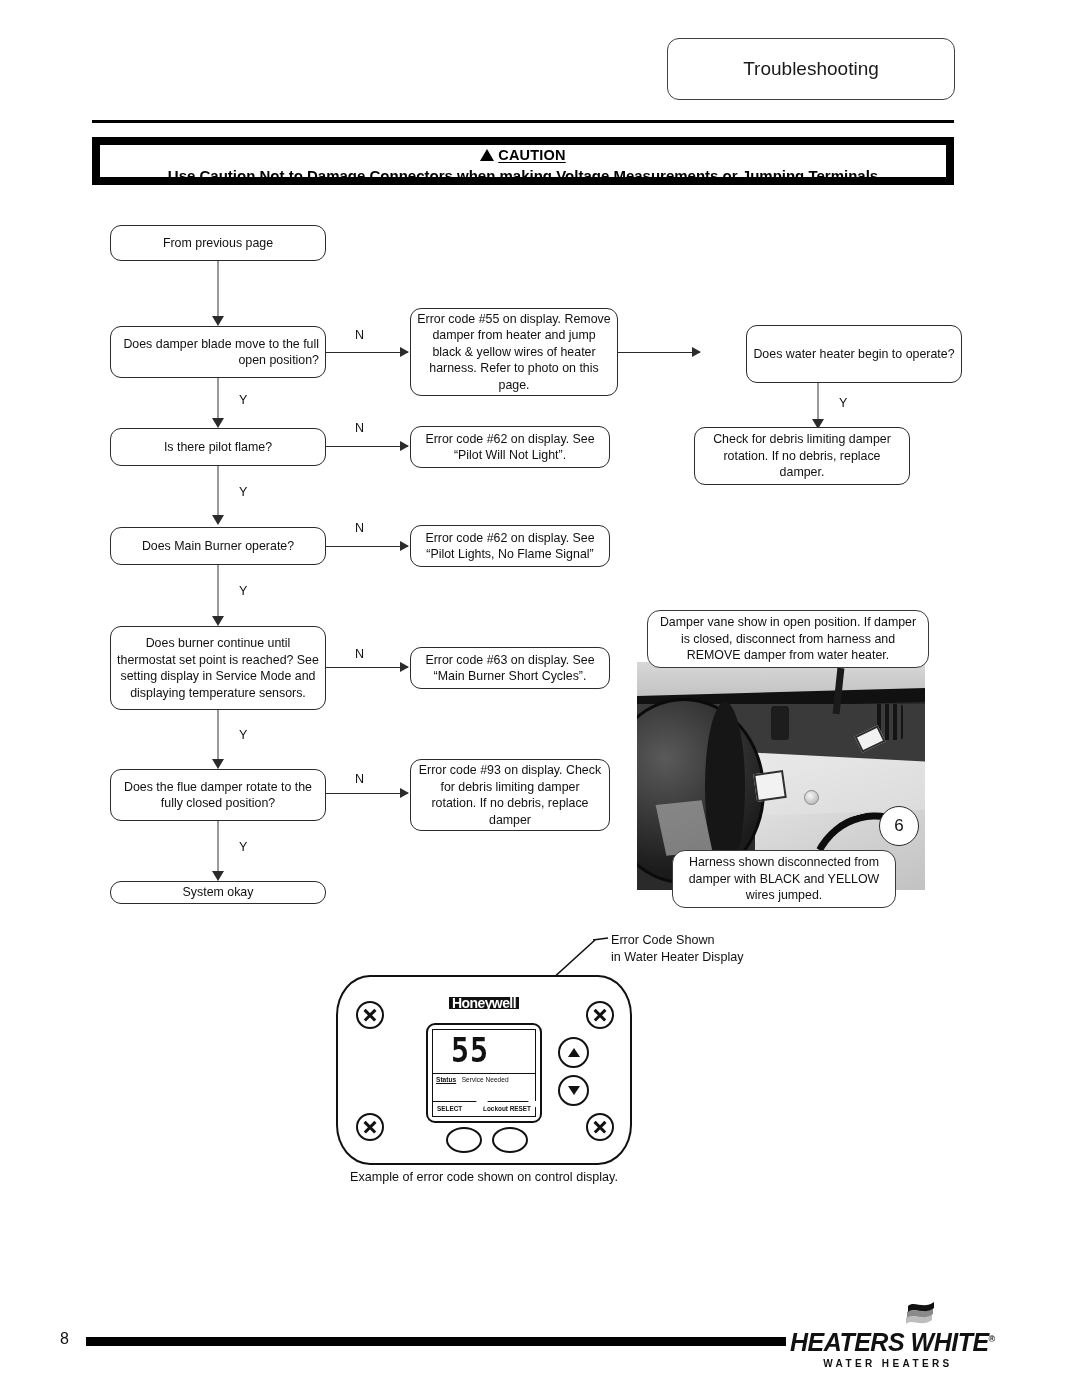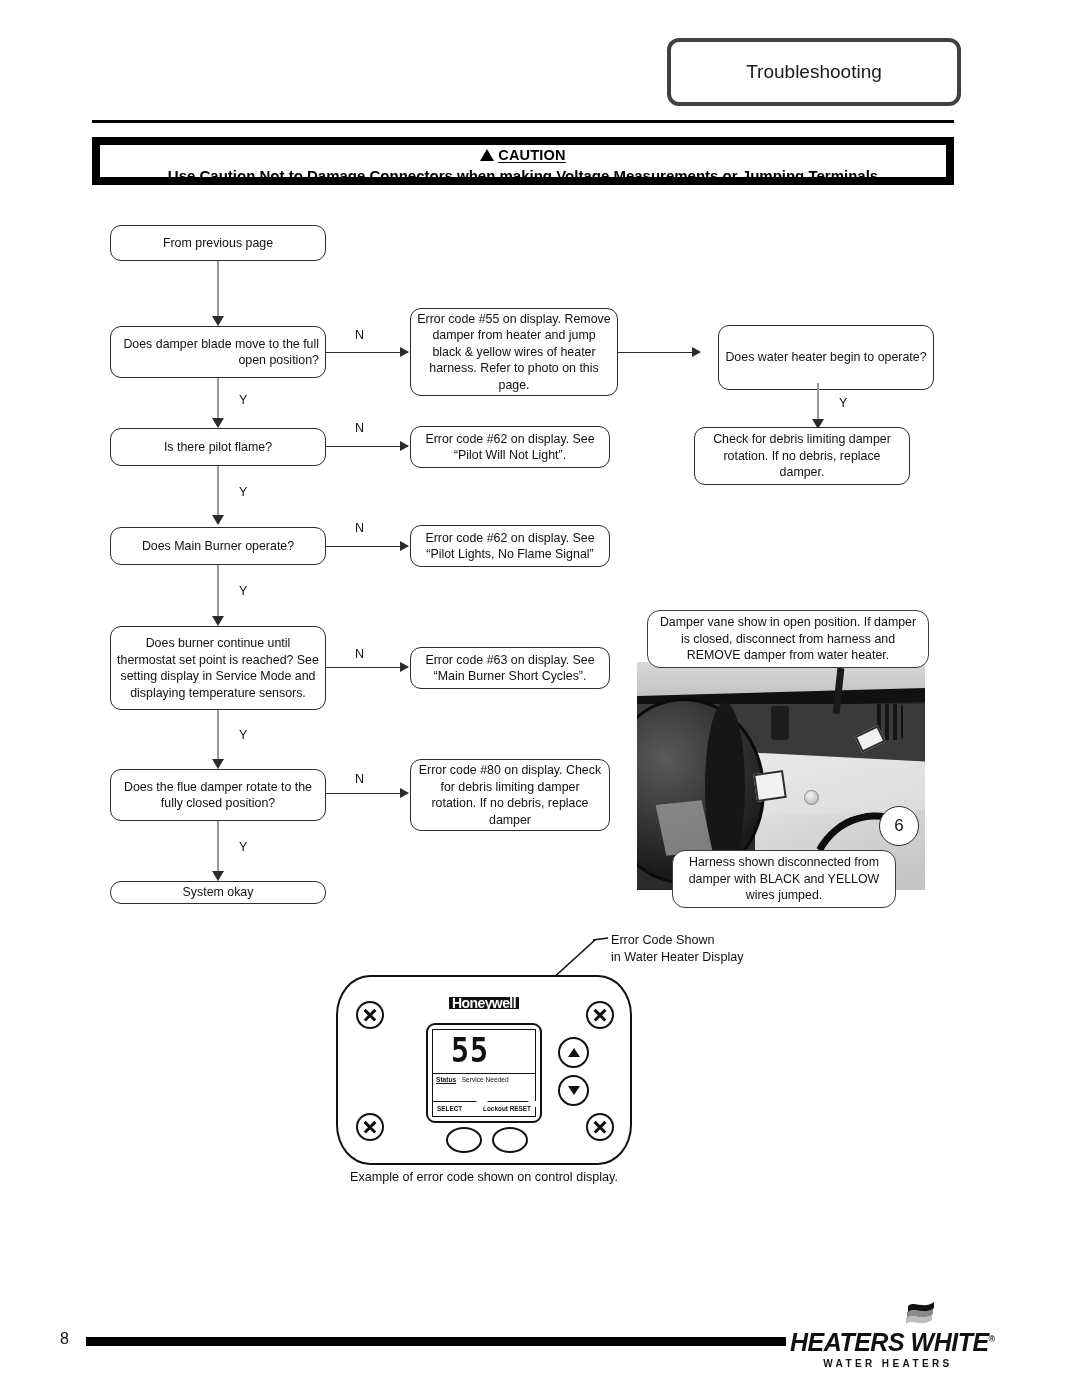--- a/index.html
+++ b/index.html
@@ -20,21 +20,21 @@
     background: #fff;
   }
 
   
   .hdr-tab {
     position: absolute;
     left: 667px;
     top: 38px;
     width: 286px;
     height: 60px;
-    border: 4px solid #404040;
+    border: 1px solid #404040;
     border-radius: 12px;
     background: #fff;
     display: flex;
     align-items: center;
     justify-content: center;
     font-size: 19px;
     color: #1a1a1a;
   }
   .hdr-rule {
     position: absolute;
@@ -489,24 +489,24 @@
 
   <div class="node" style="left:410px; top:525px; width:200px; height:42px;">
     <span>Error code #62 on display.  See “Pilot Lights, No Flame Signal”</span>
   </div>
 
   <div class="node" style="left:410px; top:647px; width:200px; height:42px;">
     <span>Error code #63 on display.  See “Main Burner Short Cycles”.</span>
   </div>
 
   <div class="node" style="left:410px; top:759px; width:200px; height:72px;">
-    <span>Error code #80 on display. Check for debris limiting damper rotation.  If no debris, replace damper</span>
-  </div>
-
-  <div class="node" style="left:718px; top:325px; width:216px; height:65px;">
+    <span>Error code #93 on display. Check for debris limiting damper rotation.  If no debris, replace damper</span>
+  </div>
+
+  <div class="node" style="left:746px; top:325px; width:216px; height:58px;">
     <span>Does water heater begin to operate?</span>
   </div>
 
   <div class="vline" style="left:817px; top:383px; height:40px;"></div>
   <div class="arrow-down" style="left:812px; top:419px;"></div>
   <div class="branch-label" style="left:839px; top:396px;">Y</div>
 
   <div class="node" style="left:694px; top:427px; width:216px; height:58px;">
     <span>Check for debris limiting damper rotation.  If no debris, replace damper.</span>
   </div>

